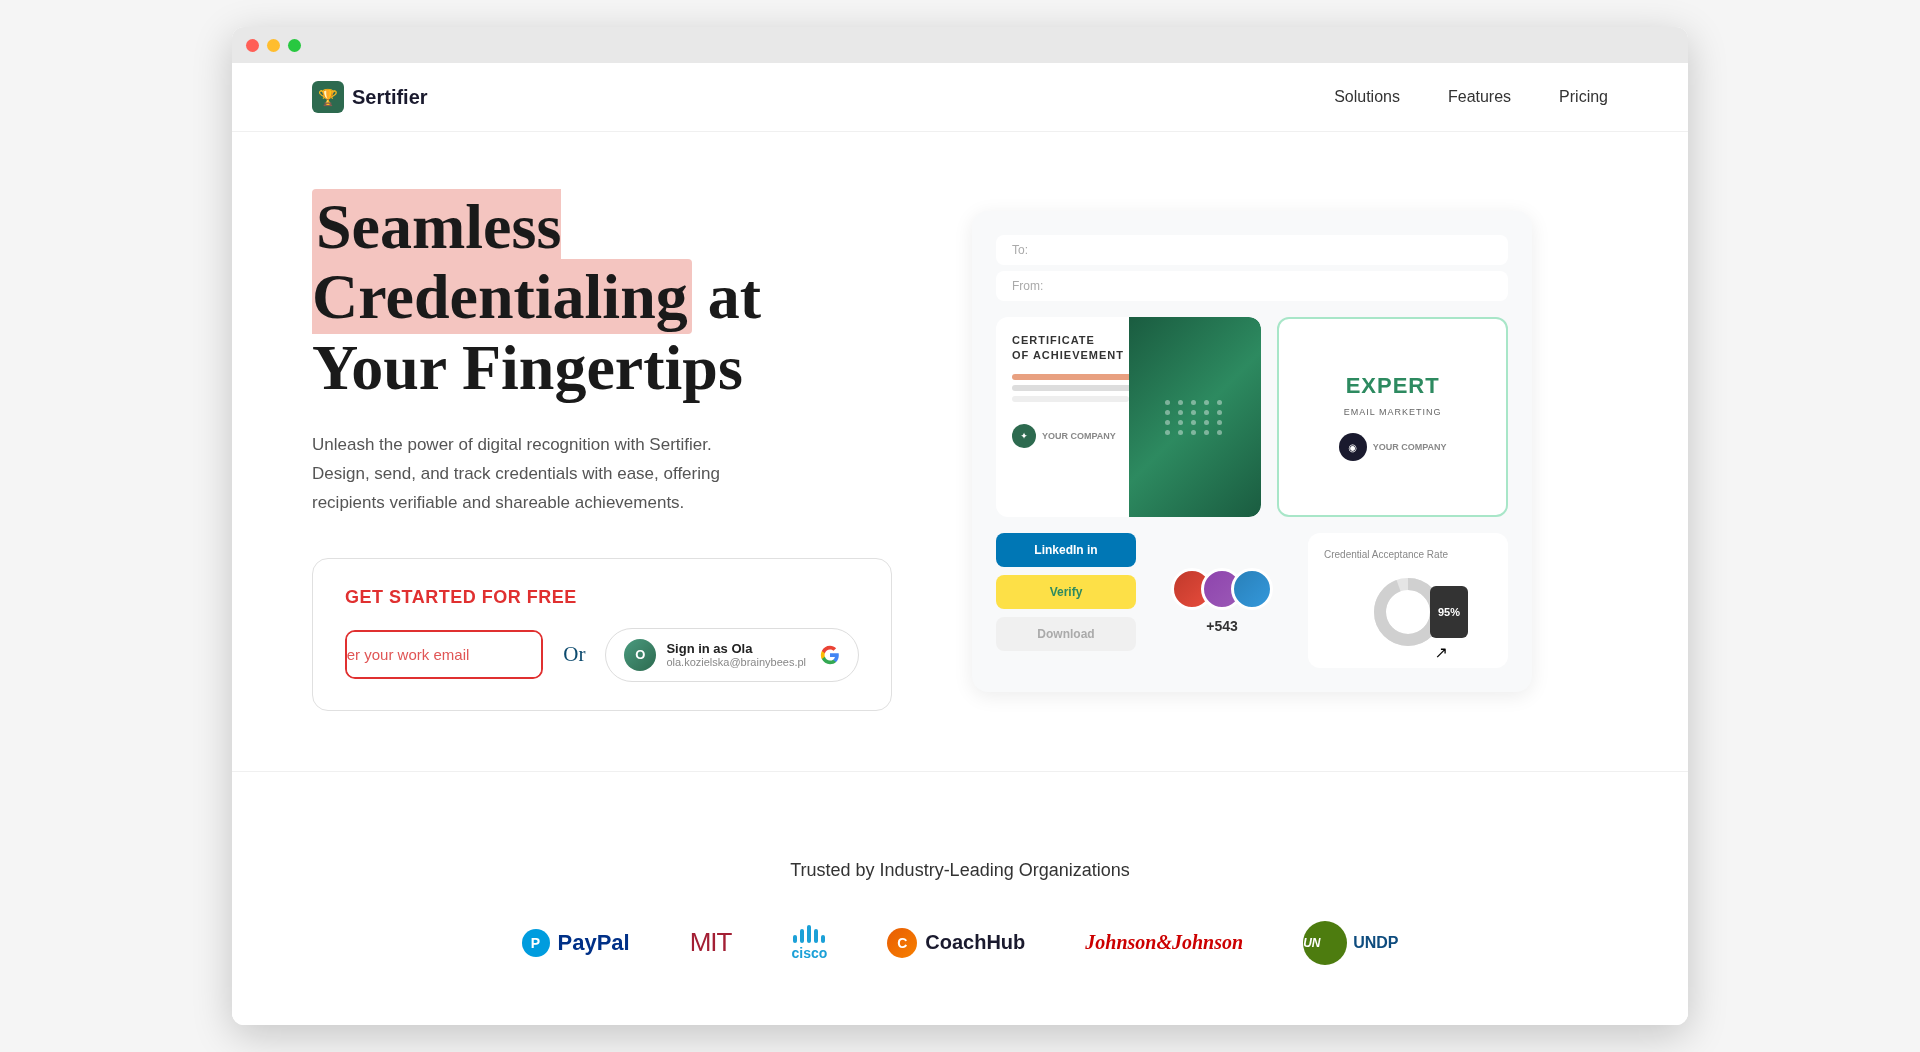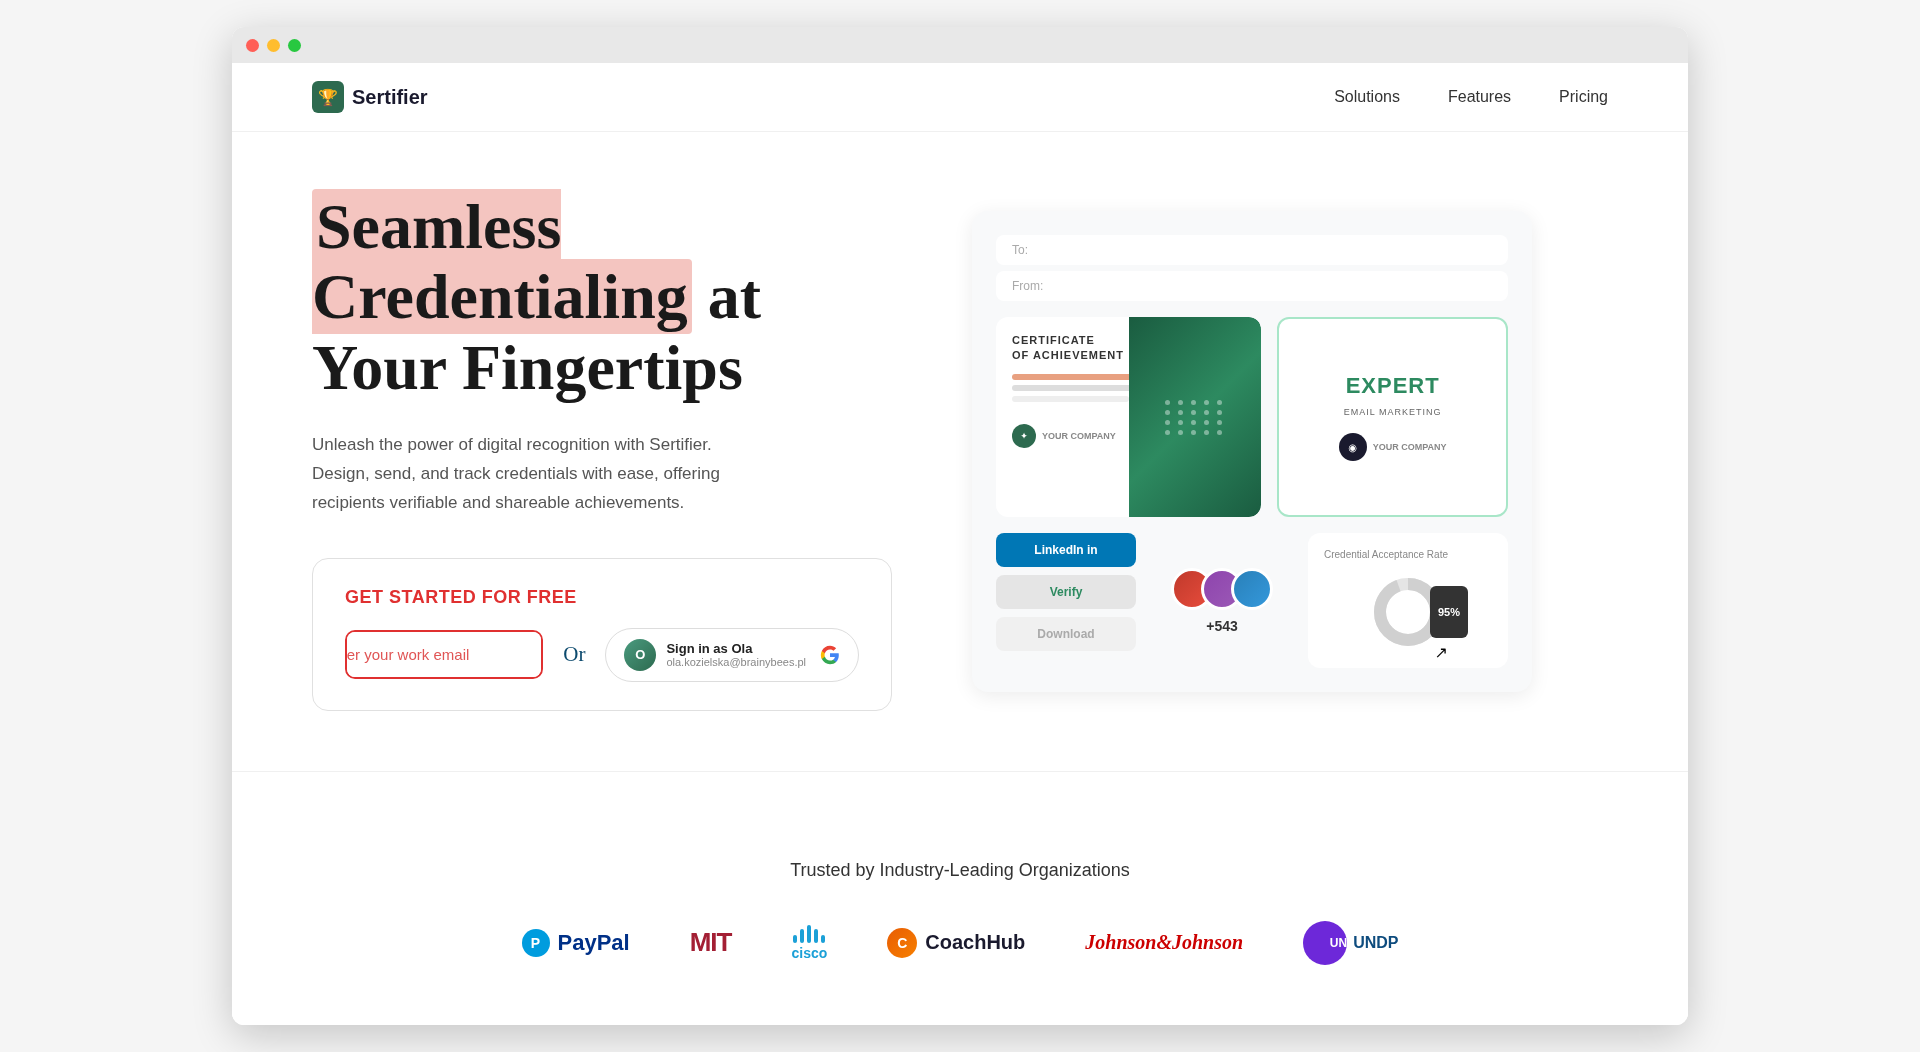--- a/index.html
+++ b/index.html
@@ -347,21 +347,21 @@
     }
     .action-btn {
       border-radius: 8px;
       padding: 10px 24px;
       font-size: 12px;
       font-weight: 600;
       text-align: center;
       cursor: pointer;
     }
     .btn-linkedin { background: #0077b5; color: white; }
-    .btn-verify { background: #e5e5e5; color: #2d8a60; }
+    .btn-verify { background: #fde047; color: #2d8a60; }
     .btn-download { background: #f0f0f0; color: #aaa; }
 
     .avatars-section {
       display: flex;
       flex-direction: column;
       align-items: center;
       justify-content: center;
       flex: 1;
     }
     .avatar-group {
@@ -459,21 +459,21 @@
       height: 28px;
       background: #009cde;
       border-radius: 50%;
       display: flex;
       align-items: center;
       justify-content: center;
       color: white;
       font-size: 14px;
       font-weight: 900;
     }
-    .mit-logo { color: #a31f34; font-size: 26px; font-weight: 700; letter-spacing: -1px; }
+    .mit-logo { color: #a31f34; font-size: 26px; font-weight: 400; letter-spacing: -1px; }
     .cisco-logo { color: #1ba0d7; font-size: 14px; font-weight: 700; display: flex; flex-direction: column; align-items: center; gap: 2px; }
     .cisco-bars { display: flex; gap: 3px; align-items: flex-end; }
     .cisco-bar { width: 4px; background: #1ba0d7; border-radius: 2px; }
     .coachhub-logo { color: #1a1a2e; font-size: 20px; font-weight: 700; }
     .coachhub-icon {
       width: 30px;
       height: 30px;
       background: linear-gradient(135deg, #e85d04, #f77f00);
       border-radius: 50%;
       display: flex;
@@ -485,26 +485,27 @@
     }
     .jj-logo { color: #cc0000; font-size: 20px; font-style: italic; font-weight: 700; font-family: Georgia, serif; }
     .undp-logo {
       display: flex;
       align-items: center;
       gap: 6px;
     }
     .undp-circle {
       width: 44px;
       height: 44px;
-      background: #6d28d9;
+      background: #4d7c0f;
       border-radius: 50%;
       display: flex;
       align-items: center;
-      justify-content: flex-end;
+      justify-content: flex-start;
       position: relative;
+      font-style: italic;
     }
     .undp-text { font-size: 12px; font-weight: 900; color: white; line-height: 1; }
     .undp-label { font-size: 16px; font-weight: 800; color: #0e4c7e; }
   </style>
 </head>
 <body>
 
 <div class="window">
 
   <div class="titlebar">

